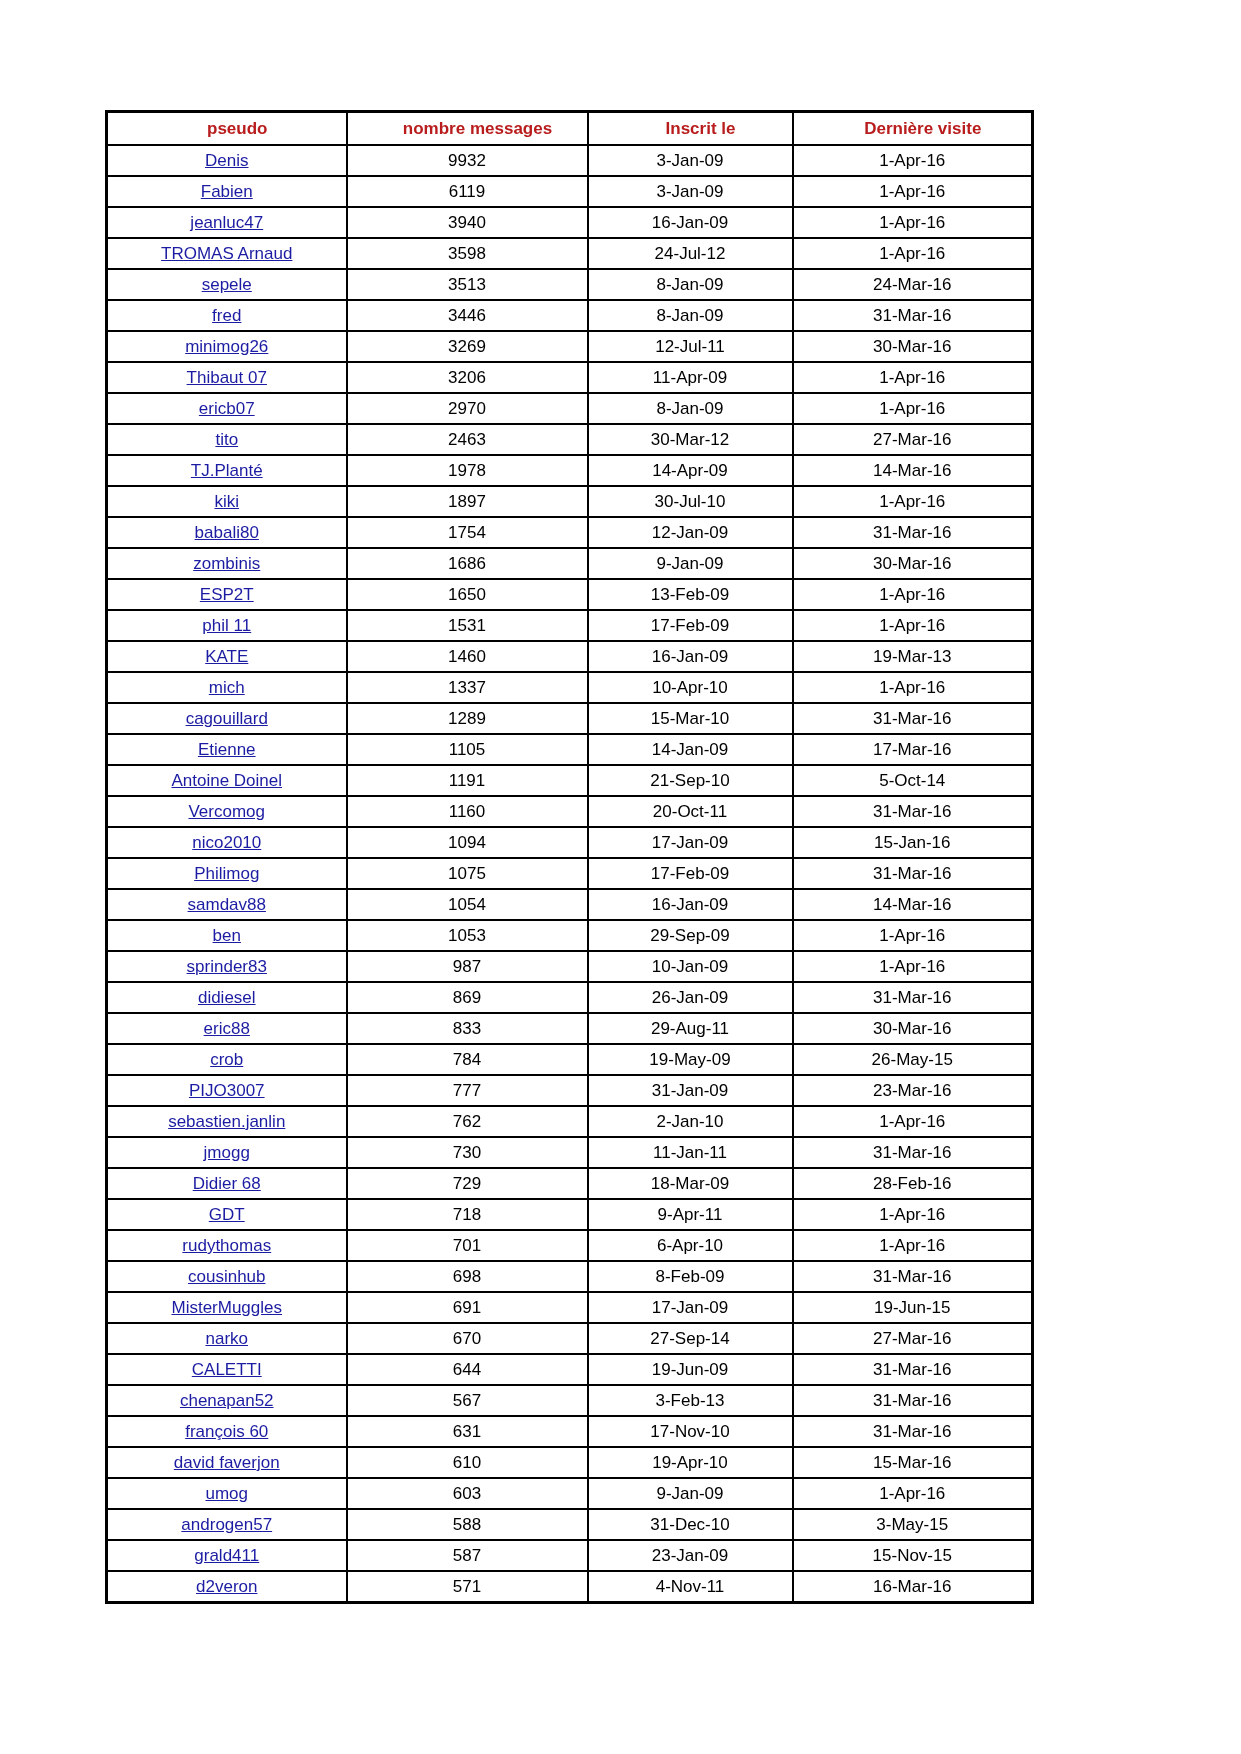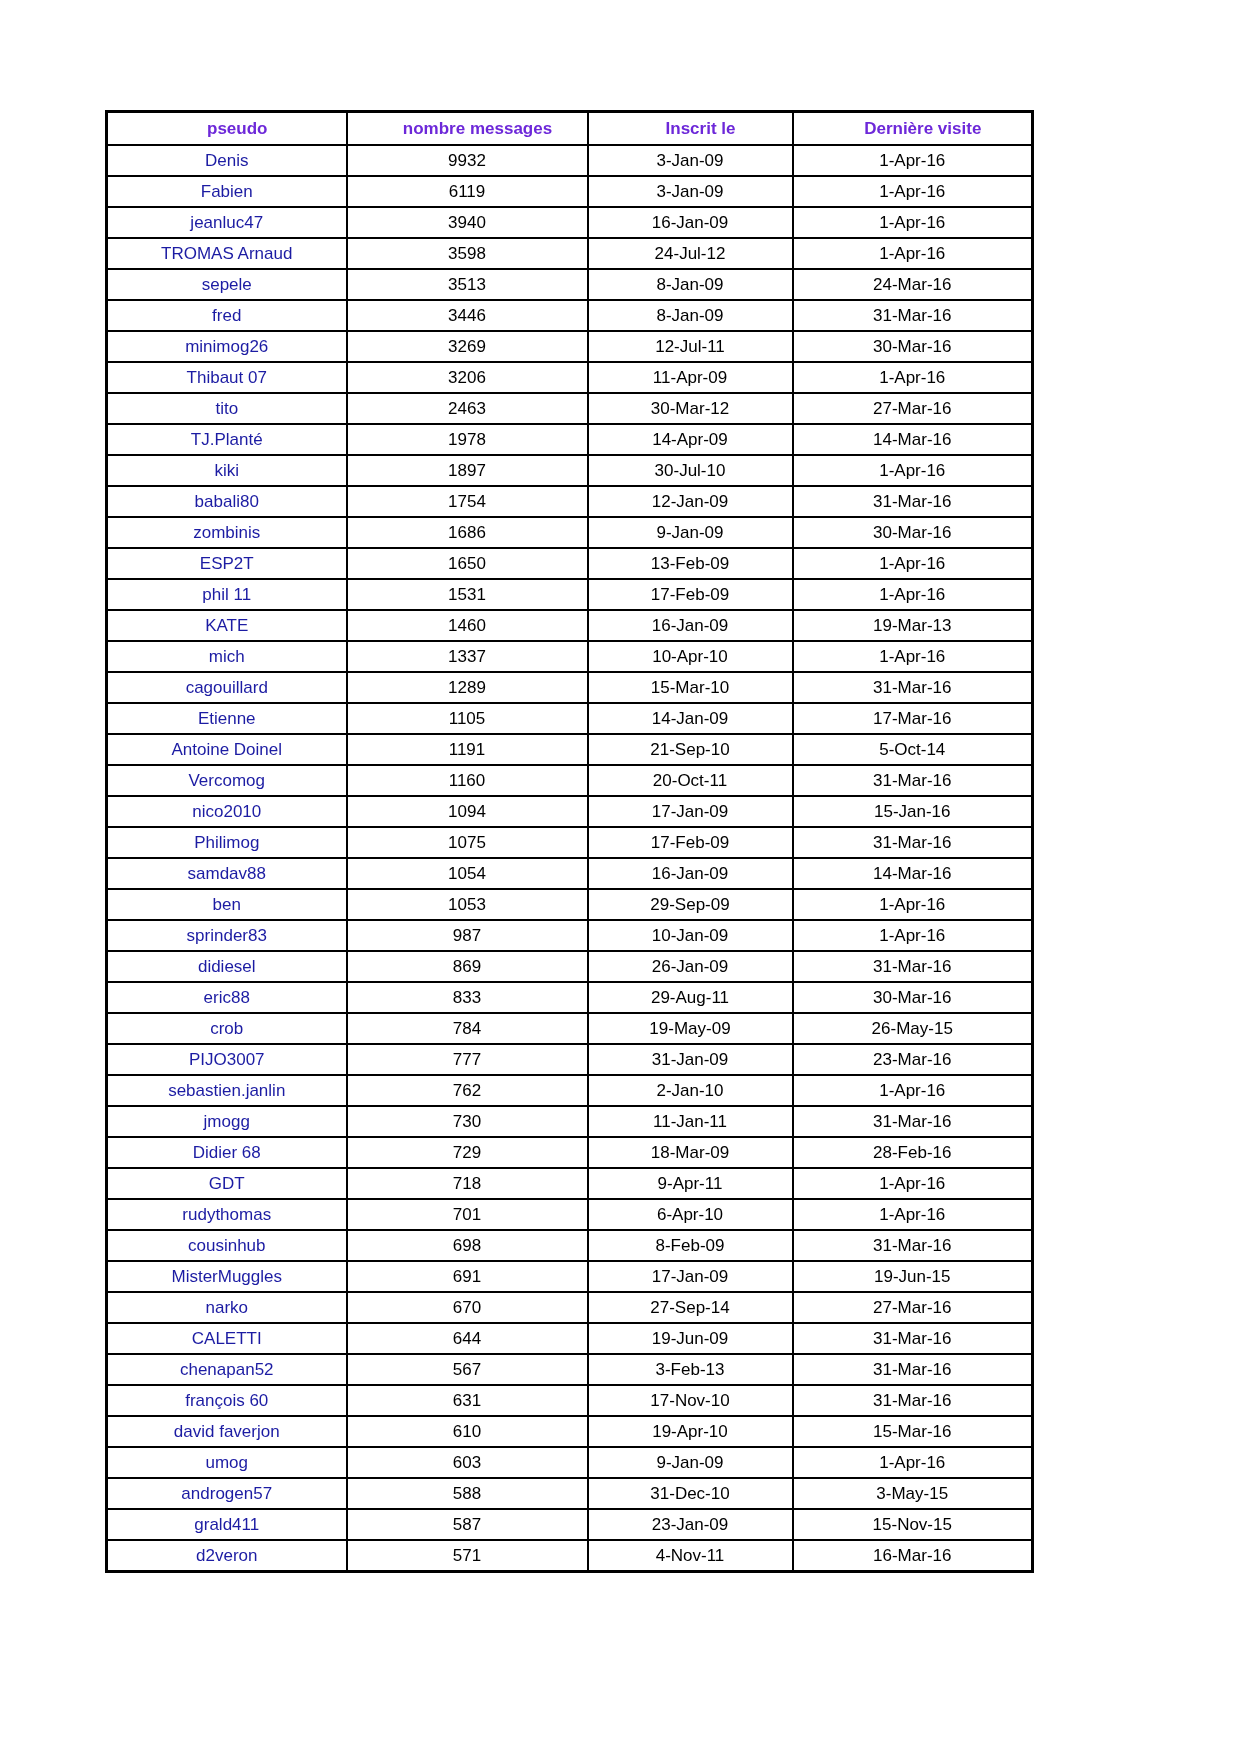--- a/index.html
+++ b/index.html
@@ -36,25 +36,26 @@
     vertical-align: middle;
     font-size: 17px;
     line-height: 1;
     color: #000000;
     white-space: nowrap;
     overflow: hidden;
   }
   .members-table thead th {
     font-weight: 700;
     height: 31px;
-    color: #6d28d9;
+    color: #b91c1c;
     padding-left: 25px;
   }
   .members-table a.member-link {
     color: #1c1ca3;
+    text-decoration: underline;
     cursor: pointer;
   }
 </style>
 </head>
 <body>
 
 <div class="page">
   <table class="members-table">
     <colgroup>
       <col class="c-pseudo">
@@ -113,20 +114,26 @@
           <td>12-Jul-11</td>
           <td>30-Mar-16</td>
         </tr>
         <tr>
           <td><a class="member-link">Thibaut 07</a></td>
           <td>3206</td>
           <td>11-Apr-09</td>
           <td>1-Apr-16</td>
         </tr>
         <tr>
+          <td><a class="member-link">ericb07</a></td>
+          <td>2970</td>
+          <td>8-Jan-09</td>
+          <td>1-Apr-16</td>
+        </tr>
+        <tr>
           <td><a class="member-link">tito</a></td>
           <td>2463</td>
           <td>30-Mar-12</td>
           <td>27-Mar-16</td>
         </tr>
         <tr>
           <td><a class="member-link">TJ.Planté</a></td>
           <td>1978</td>
           <td>14-Apr-09</td>
           <td>14-Mar-16</td>

